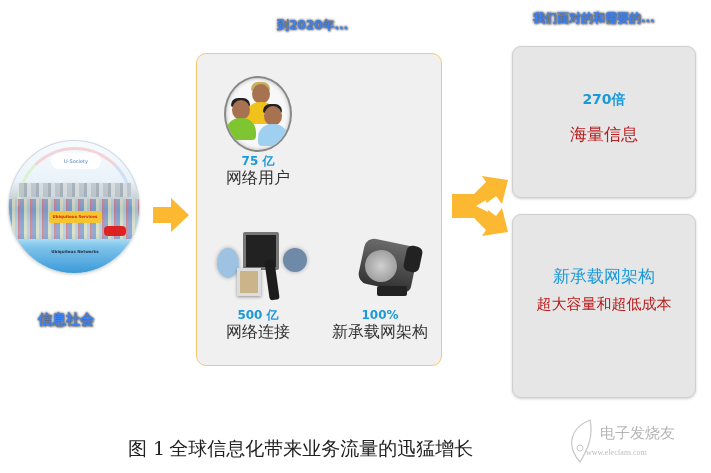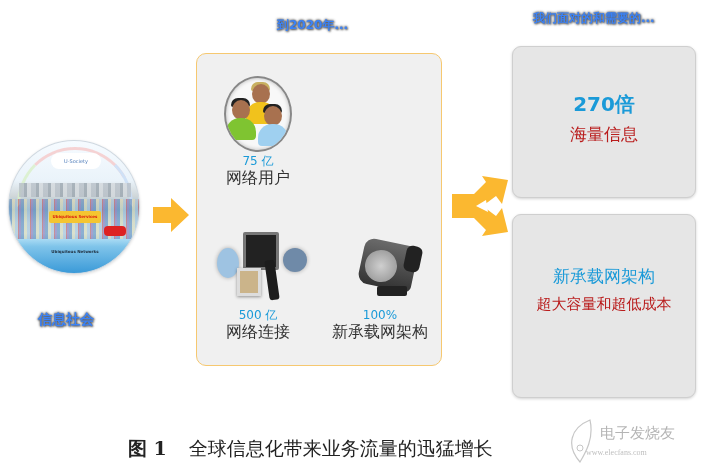--- a/index.html
+++ b/index.html
@@ -72,21 +72,21 @@
 
     
     .panel {
       position: absolute; left: 196px; top: 53px; width: 246px; height: 313px;
       background: #f0f0f0;
       border: 1.5px solid #f6c870;
       border-radius: 10px;
     }
     .cell { position: absolute; width: 122px; text-align: center; }
     .cell .icon-box { position: relative; height: 82px; }
-    .cell .value { font-size: 12px; font-weight: normal; color: #1a9ad8; line-height: 15px; }
+    .cell .value { font-size: 12px; font-weight: bold; color: #1a9ad8; line-height: 15px; }
     .cell .desc { font-size: 16px; color: #333; line-height: 17px; }
 
     .c1 { left: 0; top: 18px; }
     .c2 { left: 122px; top: 18px; }
     .c3 { left: 0; top: 172px; }
     .c4 { left: 122px; top: 172px; }
 
     
     .users {
       position: absolute; left: 27px; top: 4px; width: 68px; height: 76px;
@@ -126,33 +126,33 @@
     .rbox {
       position: absolute; left: 512px; width: 184px;
       background: #e6e6e6;
       border: 1px solid #cfcfcf;
       border-radius: 9px;
       box-shadow: 0 1px 3px rgba(0,0,0,0.18);
       text-align: center;
     }
     .rbox1 { top: 46px; height: 152px; }
     .rbox2 { top: 214px; height: 184px; }
-    .rbox .val { color: #1a9ad8; font-weight: bold; font-size: 20px; }
+    .rbox .val { color: #1a9ad8; font-weight: bold; font-size: 14px; }
     .rbox .txt { color: #b91c1c; font-size: 17px; }
     .rbox1 .val { position: absolute; left: 0; right: 0; top: 44px; }
     .rbox1 .txt { position: absolute; left: 0; right: 0; top: 76px; }
     .rbox2 .val { position: absolute; left: 0; right: 0; top: 50px; font-weight: normal; font-size: 17px; }
     .rbox2 .txt { position: absolute; left: 0; right: 0; top: 80px; font-size: 15px; }
 
     .caption {
       position: absolute; left: 128px; top: 436px; white-space: nowrap;
       font-family: "DejaVu Serif", "Liberation Serif", serif;
       font-size: 19px; color: #222;
     }
-    .caption .num { margin-right: 22px; font-weight: bold; }
+    .caption .num { margin-right: 4px; }
 
     .watermark {
       position: absolute; left: 560px; top: 418px; width: 150px; height: 50px;
       opacity: 0.55;
     }
     .watermark .wm-cn { position: absolute; left: 40px; top: 6px; font-size: 15px; color: #777; white-space: nowrap; }
     .watermark .wm-url { position: absolute; left: 26px; top: 30px; font-size: 8px; color: #888; white-space: nowrap; font-family: Liberation Serif, serif; }
   </style>
 </head>
 <body>

